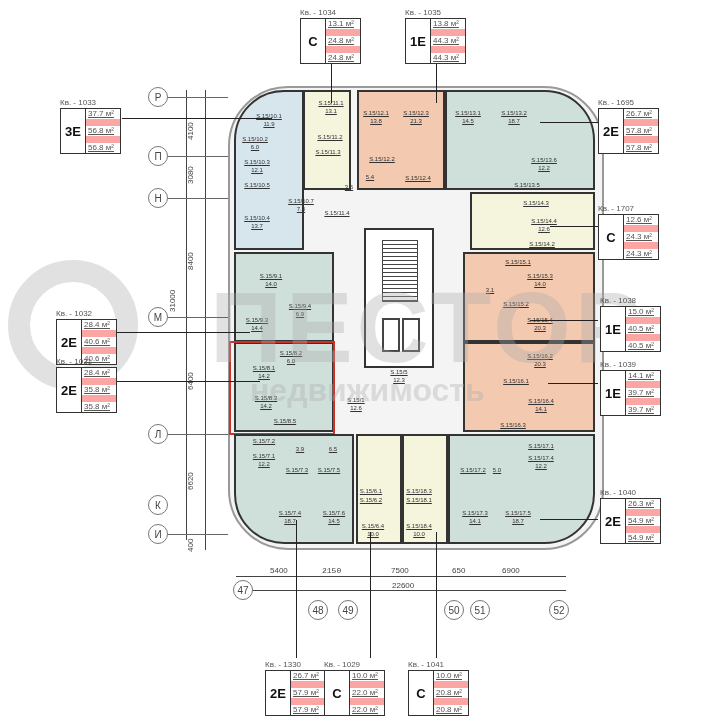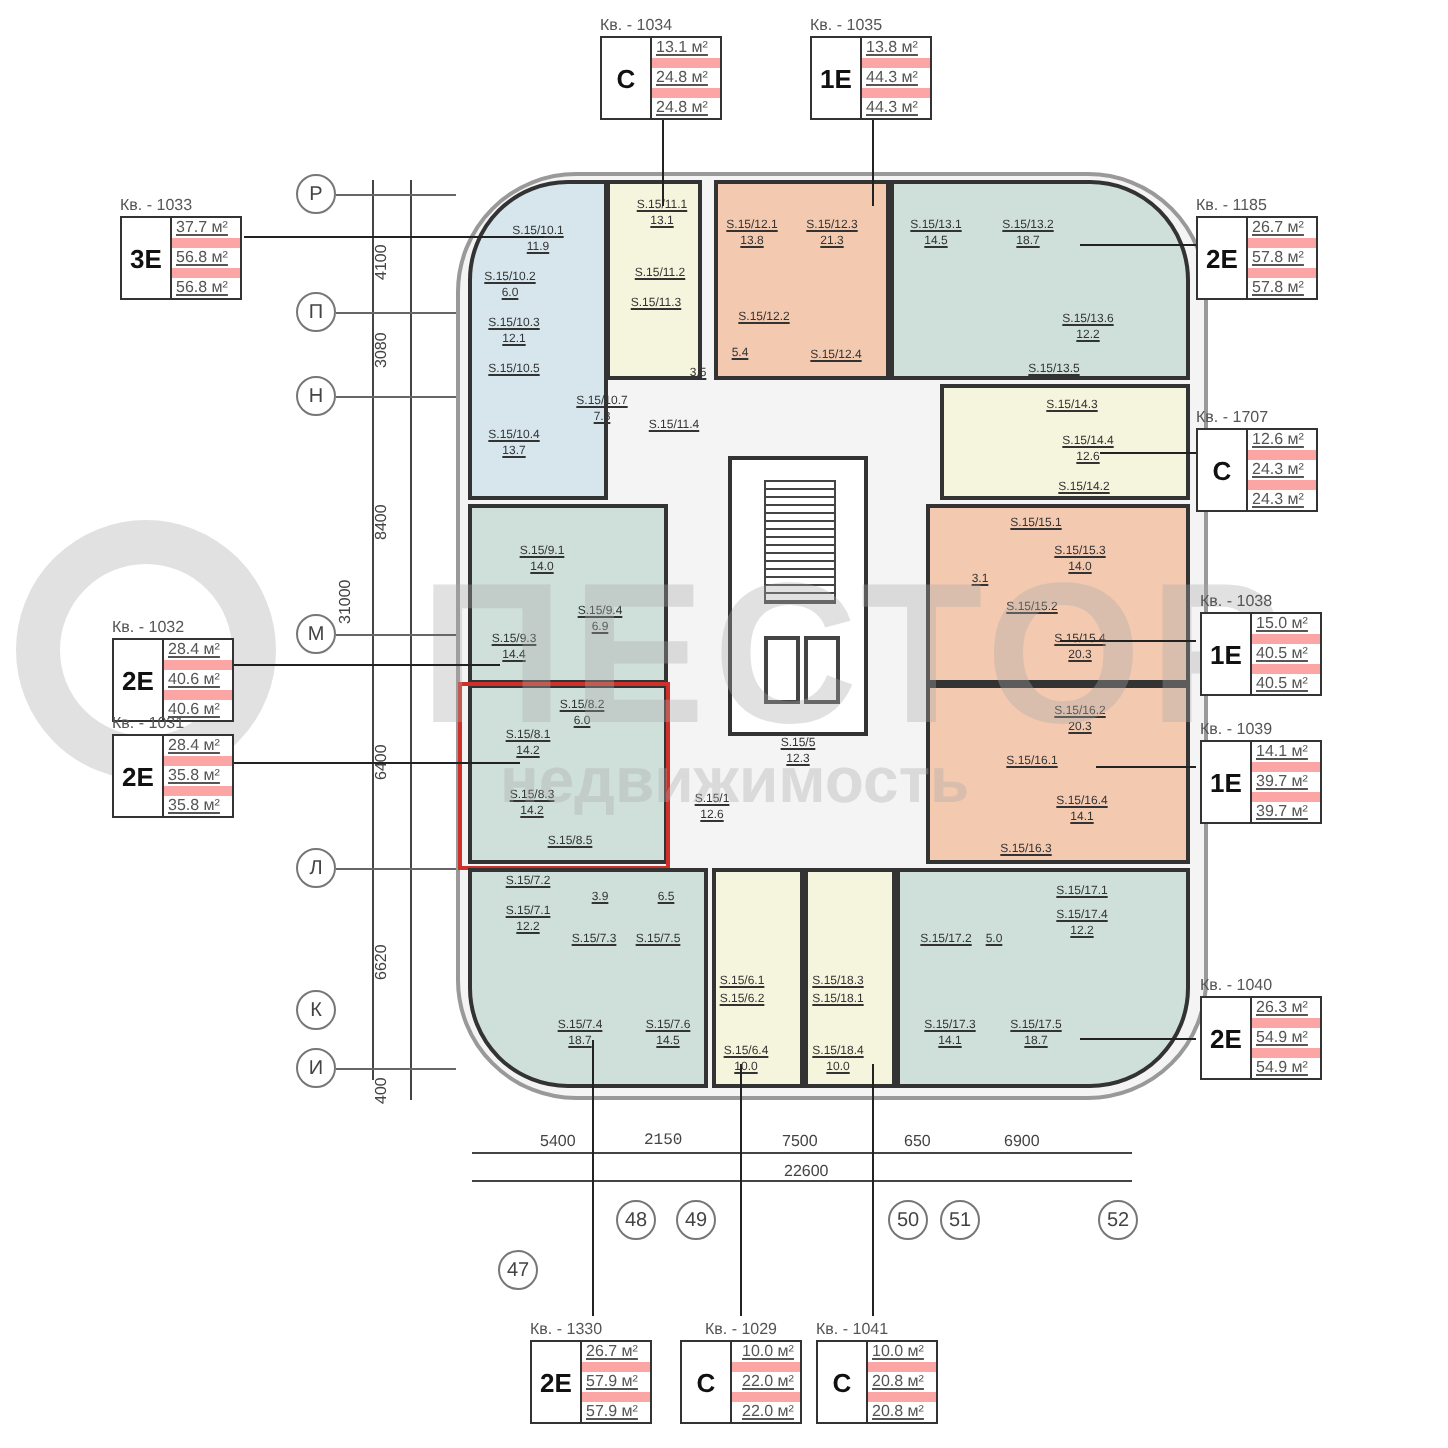--- a/index.html
+++ b/index.html
@@ -3,21 +3,21 @@
 <meta charset="utf-8">
 <style>
   html, body { margin:0; padding:0; background:#ffffff; }
   body { width:724px; height:724px; position:relative; overflow:hidden; font-family:"Liberation Sans", sans-serif; color:#222; }
   .abs { position:absolute; }
   .apt-card { position:absolute; }
   .apt-card .title { font-size:8px; color:#555; white-space:nowrap; }
   .apt-card .box { display:flex; border:1px solid #333; background:#fff; margin-top:1px; }
   .apt-card .type { width:24px; display:flex; align-items:center; justify-content:center; font-weight:bold; font-size:13px; border-right:1px solid #333; color:#111; }
   .apt-card .areas { display:flex; flex-direction:column; }
-  .apt-card .areas div { font-size:8px; color:#555; width:32px; height:10px; line-height:10px; padding-left:2px; border-bottom:5px solid #fca5a5; text-decoration:underline; }
+  .apt-card .areas div { font-size:8px; color:#555; width:32px; height:10px; line-height:10px; padding-left:2px; border-bottom:7px solid #fca5a5; text-decoration:underline; }
   .apt-card .areas div:last-child { border-bottom:none; }
   .axis-circle { position:absolute; width:20px; height:20px; border:1px solid #777; border-radius:50%; background:#fff; font-size:10px; color:#444; display:flex; align-items:center; justify-content:center; box-sizing:border-box; }
   .dim-text { position:absolute; font-size:8px; color:#444; white-space:nowrap; }
   .vtext { transform:rotate(-90deg); transform-origin:left top; }
   .room { position:absolute; box-sizing:border-box; border:2px solid #333; }
   .rlabel { position:absolute; font-size:6px; color:#333; text-align:center; white-space:nowrap; transform:translate(-50%,-50%); line-height:8px; }
   .rlabel span { display:block; text-decoration:underline; }
   .leader { position:absolute; background:#222; }
   .watermark { position:absolute; color:rgba(170,170,170,0.35); font-weight:bold; pointer-events:none; }
 </style>
@@ -305,21 +305,21 @@
 
 <div class="abs" style="left:236px;top:576px;width:330px;height:1px;background:#444;"></div>
 <div class="abs" style="left:236px;top:590px;width:330px;height:1px;background:#444;"></div>
 <div class="dim-text" style="left:270px;top:566px;">5400</div>
 <div class="dim-text" style="left:322px;top:566px;font-family:Liberation Mono, monospace;">2150</div>
 <div class="dim-text" style="left:391px;top:566px;">7500</div>
 <div class="dim-text" style="left:452px;top:566px;">650</div>
 <div class="dim-text" style="left:502px;top:566px;">6900</div>
 <div class="dim-text" style="left:392px;top:581px;">22600</div>
 
-<div class="axis-circle" style="left:233px;top:625px;margin-left:16px;">47</div>
+<div class="axis-circle" style="left:233px;top:580px;">47</div>
 <div class="axis-circle" style="left:308px;top:600px;">48</div>
 <div class="axis-circle" style="left:338px;top:600px;text-align:right;">49</div>
 <div class="axis-circle" style="left:444px;top:600px;border-radius:10px;">50</div>
 <div class="axis-circle" style="left:470px;top:600px;">51</div>
 <div class="axis-circle" style="left:549px;top:600px;">52</div>
 
 <div class="leader" style="left:331px;top:49px;width:1px;height:54px;"></div>
 <div class="leader" style="left:436px;top:49px;width:1px;height:54px;"></div>
 <div class="leader" style="left:122px;top:118px;width:150px;height:1px;"></div>
 <div class="leader" style="left:540px;top:122px;width:58px;height:1px;"></div>
@@ -360,21 +360,21 @@
   <div class="box">
       <div class="type">3Е</div>
   <div class="areas">
         <div>37.7 м²</div>
         <div>56.8 м²</div>
         <div>56.8 м²</div>
       </div>
     </div>
 </div>
 <div class="apt-card" style="left:598px;top:98px;">
-  <div class="title">Кв. - 1185</div>
+  <div class="title">Кв. - 1695</div>
   <div class="box">
       <div class="type">2Е</div>
   <div class="areas">
         <div>26.7 м²</div>
         <div>57.8 м²</div>
         <div>57.8 м²</div>
       </div>
     </div>
 </div>
 <div class="apt-card" style="left:598px;top:204px;">
@@ -447,21 +447,21 @@
   <div class="title">Кв. - 1330</div>
   <div class="box">
       <div class="type">2Е</div>
   <div class="areas">
         <div>26.7 м²</div>
         <div>57.9 м²</div>
         <div>57.9 м²</div>
       </div>
     </div>
 </div>
-<div class="apt-card" style="left:340px;top:660px;text-align:center;">
+<div class="apt-card" style="left:324px;top:660px;">
   <div class="title">Кв. - 1029</div>
   <div class="box">
       <div class="type">С</div>
   <div class="areas">
         <div>10.0 м²</div>
         <div>22.0 м²</div>
         <div>22.0 м²</div>
       </div>
     </div>
 </div>

